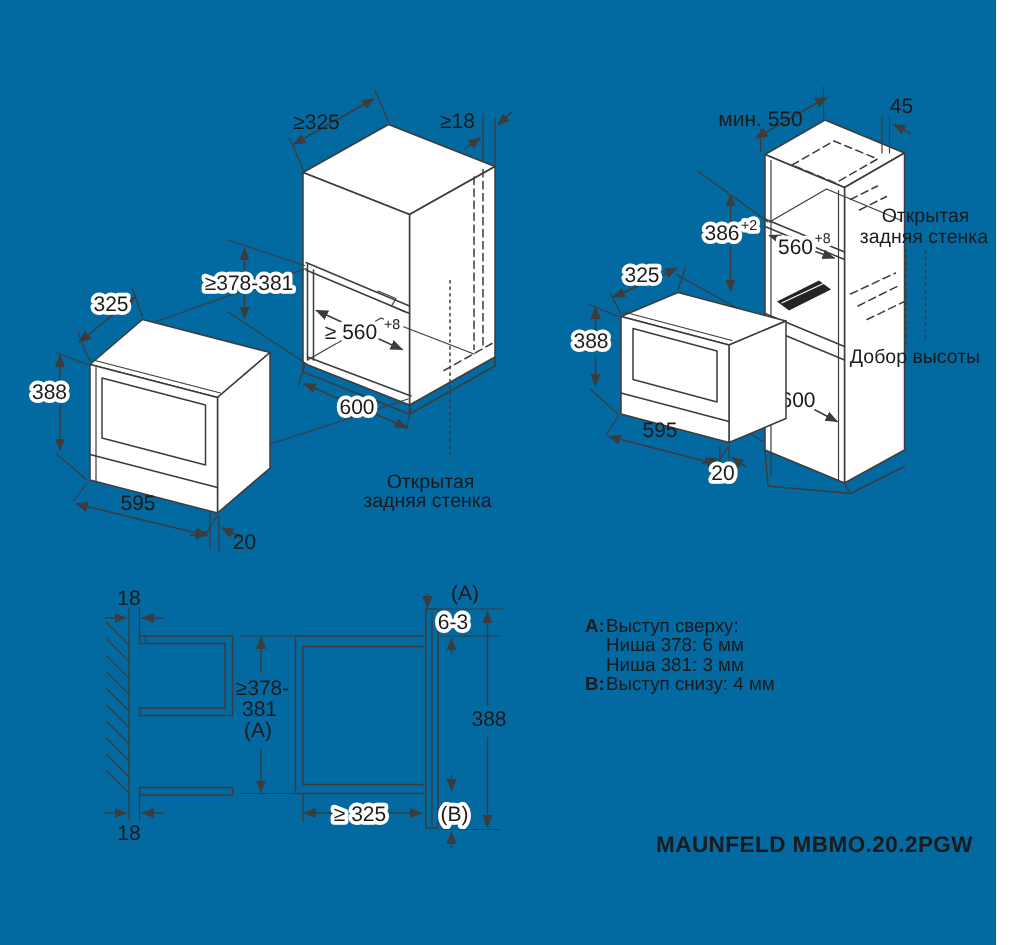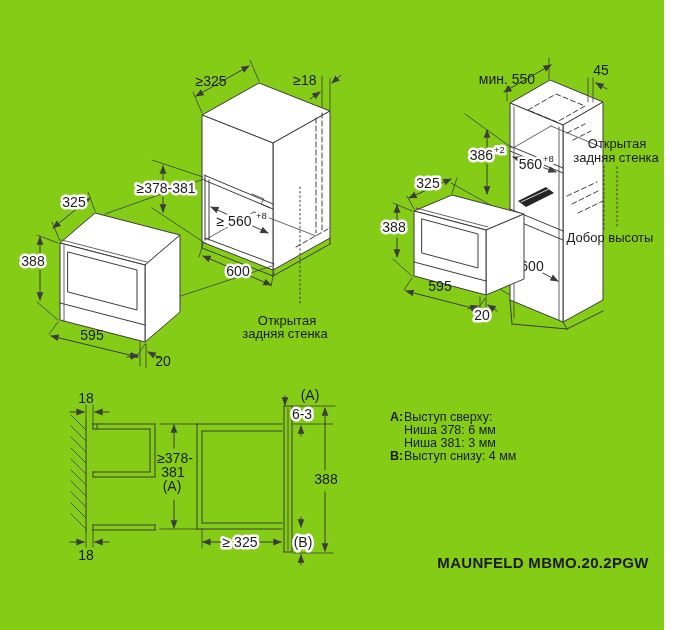--- a/index.html
+++ b/index.html
@@ -1,16 +1,16 @@
 <!DOCTYPE html>
 <html><head>
 <meta charset="utf-8">
 <style>
   html,body{margin:0;padding:0;background:#fff;}
-  .page{position:relative;width:664px;height:630px;background:#84cc16;overflow:hidden;}
+  .page{position:relative;width:664px;height:630px;background:#0369a1;overflow:hidden;}
   svg{position:absolute;left:0;top:0;}
   svg text{font-family:"Liberation Sans","DejaVu Sans",sans-serif;fill:#1b1b1b;}
   .ln{stroke:#3c3c3c;stroke-width:1;fill:none;stroke-linecap:round;stroke-linejoin:round;}
   .thin{stroke-width:.8;}
   .fc{fill:#ffffff;stroke:#3c3c3c;stroke-width:1;stroke-linejoin:round;}
   .dash{stroke-dasharray:5 3;}
   .dot{stroke-dasharray:1.6 2.8;}
   .dim{font-size:14px;}
   .sup{font-size:9.5px;}
   .ru{font-size:13px;}

